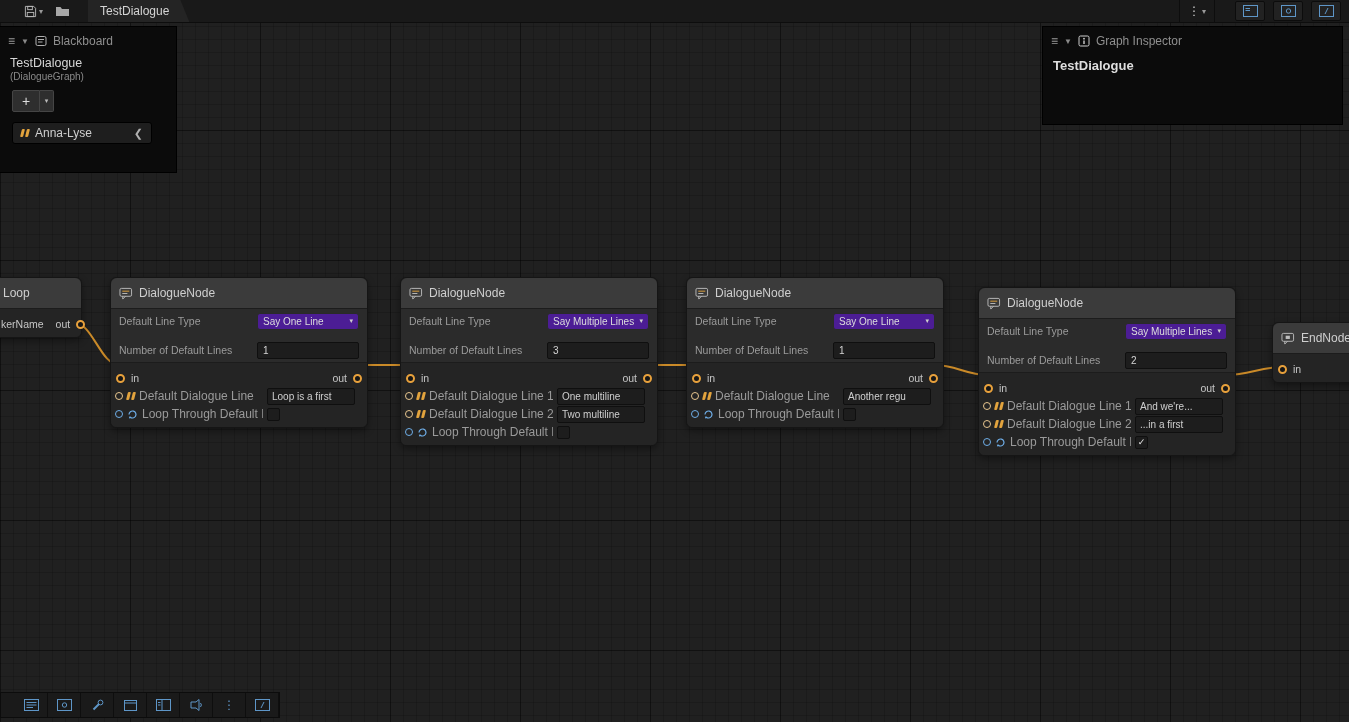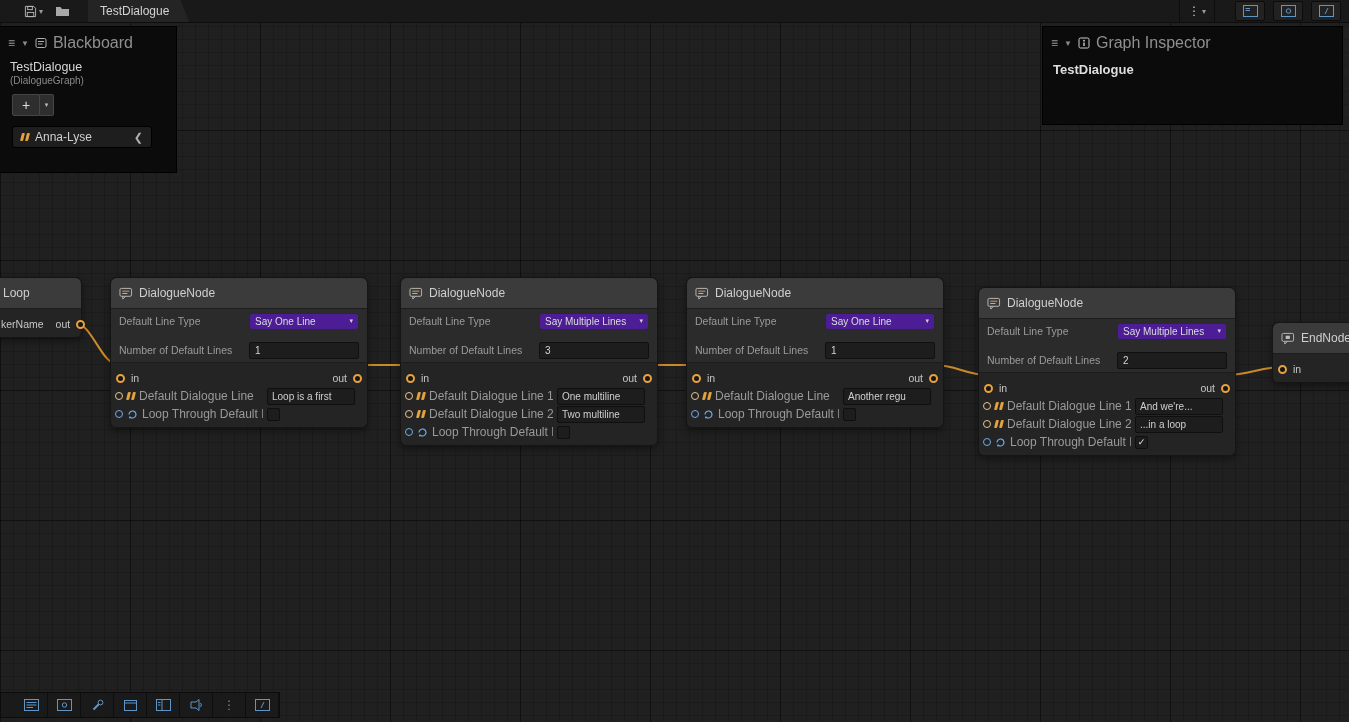--- a/index.html
+++ b/index.html
@@ -40,21 +40,21 @@
     border-right:1px solid #0e0e0e;box-sizing:border-box;cursor:pointer}
   .kebab-blue{color:#5E96C8;font-size:12px;line-height:12px}
 
   
   .panel{position:absolute;background:#0b0b0b;z-index:8;box-shadow:0 0 0 1px #000}
   .panel.blackboard{left:0;top:27px;width:176px;height:145px}
   .panel.inspector{left:1043px;top:27px;width:299px;height:97px}
   .phead{display:flex;align-items:center;gap:6px;padding:7px 8px 4px}
   .pmenu{color:#9a9a9a;font-size:12px;line-height:10px}
   .parrow{color:#8a8a8a;font-size:8px}
-  .ptitle{color:#8f8f8f;font-size:16px}
+  .ptitle{color:#8f8f8f;font-size:12px}
   .bb-name{padding:4px 10px 0;color:#d6d6d6;font-size:12.5px}
   .bb-type{padding:1px 10px 0;color:#8a8a8a;font-size:10px}
   .bb-addrow{display:flex;margin:8px 0 0 12px}
   .add-btn{width:26px;height:20px;background:#2e2e2e;border:1px solid #454545;color:#ddd;
     font-size:14px;display:flex;align-items:center;justify-content:center;border-radius:2px 0 0 2px;cursor:pointer}
   .add-caret{width:13px;height:20px;background:#2e2e2e;border:1px solid #454545;border-left:none;color:#bbb;
     font-size:7px;display:flex;align-items:center;justify-content:center;border-radius:0 2px 2px 0;cursor:pointer}
   .bb-pill{margin:10px 0 0 12px;width:140px;height:22px;background:#1e1e1e;border:1px solid #000;
     border-radius:3px;display:flex;align-items:center;gap:6px;padding:0 8px;box-sizing:border-box;cursor:pointer}
   .bb-pill .name{color:#cfcfcf;font-size:12px}
@@ -68,21 +68,21 @@
   
   .edges{position:absolute;left:0;top:0;z-index:1;pointer-events:none}
   .edges path{pointer-events:stroke}
 
   
   .node{position:absolute;z-index:2;background:#242424;border:1px solid #151515;border-radius:6px;
     box-shadow:0 3px 7px rgba(0,0,0,.4);box-sizing:border-box;color:#aaa}
   .ntitle{display:flex;align-items:center;gap:6px;height:30px;padding:0 8px;background:#3b3b3b;
     border-radius:6px 6px 0 0;border-bottom:1px solid #1c1c1c;color:#cfcfcf;font-size:12px}
   .nprops{padding:4px 8px;background:#2b2b2b;border-bottom:1px solid #1c1c1c}
-  .prow{height:16px;display:flex;align-items:center;gap:10px}
+  .prow{height:16px;display:flex;align-items:center;gap:18px}
   .prow + .prow{margin-top:13px}
   .plbl{width:120px;flex:0 0 120px;color:#9b9b9b;font-size:10.5px;white-space:nowrap;overflow:hidden}
   .dd{flex:1;height:15px;background:#4c1d95;border:1px solid #2a2a2a;border-radius:3px;color:#dcdcdc;
     font-size:10px;display:flex;align-items:center;padding:0 5px;cursor:pointer;white-space:nowrap;overflow:hidden}
   .dd .ddc{margin-left:auto;font-size:7px;color:#cfcfcf}
   .nf{flex:1;height:15px;background:#1d1d1d;border:1px solid #0f0f0f;border-radius:2px;color:#d4d4d4;
     font-size:10px;display:flex;align-items:center;padding:0 5px;cursor:text}
   .nports{padding:6px 0 4px;background:#242424;border-radius:0 0 6px 6px}
   .frow{height:18px;display:flex;align-items:center;gap:6px;padding:0 5px}
   .frow .spacer{flex:1}
@@ -363,21 +363,21 @@
         </span>
     </div>
     <div class="drow">
       <span class="port data"></span>
       <span class="quote-icon">
           <i></i>
           <i></i>
         </span>
       <span class="lbl">Default Dialogue Line 2</span>
       <span class="slot">
-          <span class="tf">...in a loop</span>
+          <span class="tf">...in a first</span>
         </span>
     </div>
     <div class="drow">
       <span class="port data bool"></span>
       <span>
           <svg width="11" height="11" viewBox="0 0 12 12">
             <path d="M2.2 6a3.8 3.8 0 1 1 1.1 2.7" stroke="#6FAEE8" fill="none" stroke-width="1.3"></path>
             <path d="M2.6 10.6 2.1 8.1l2.4.5z" fill="#6FAEE8"></path>
           </svg>
         </span>

